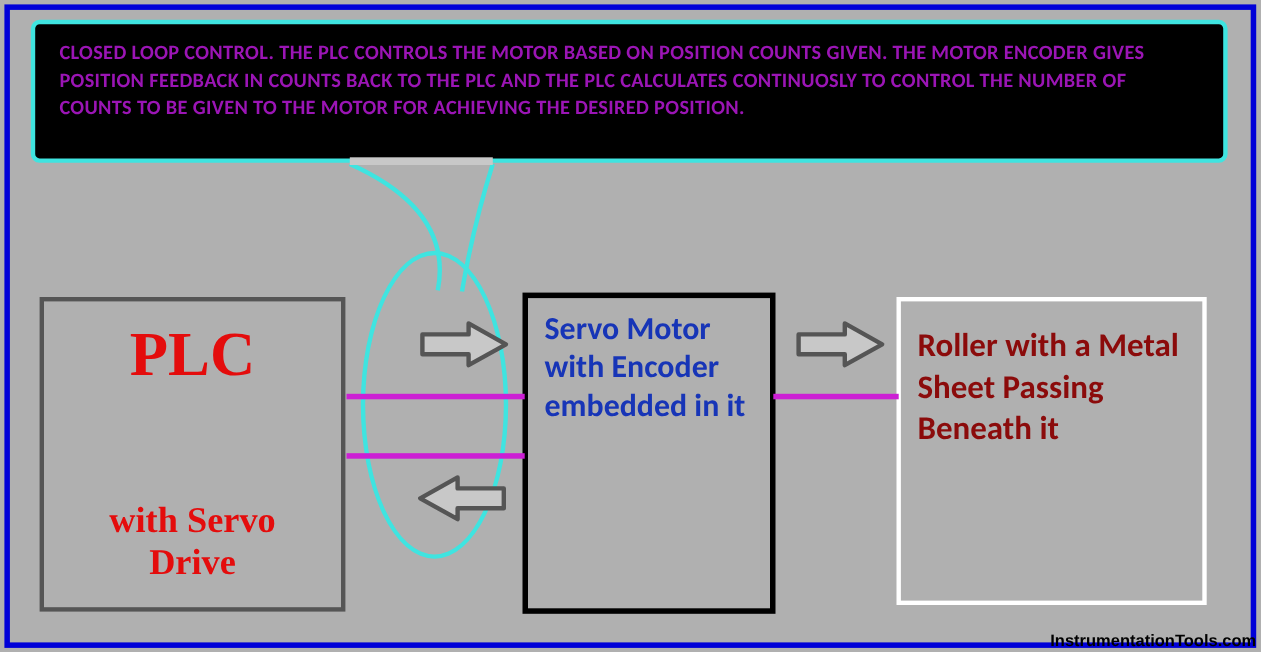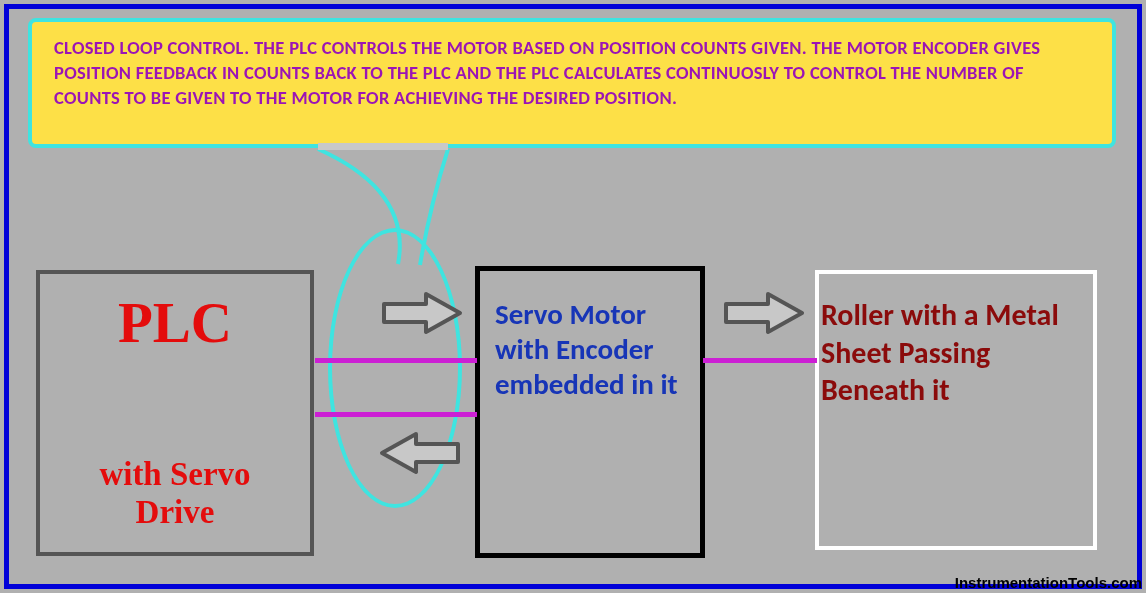--- a/index.html
+++ b/index.html
@@ -16,21 +16,21 @@
     left: 4px; top: 4px;
     width: 1138px; height: 585px;
     border: 5px solid #0000d8;
   }
   
   .callout {
     position: absolute;
     left: 28px; top: 18px;
     width: 1088px; height: 130px;
     border: 4px solid #3fe4e0;
-    background: #fde047;
+    background: #000000;
     border-radius: 8px;
     padding: 14px 22px 10px 22px;
     font-weight: 700;
     font-size: 18.5px;
     line-height: 1.35;
     letter-spacing: 0.3px;
     color: #9b15b5;
   }
   .callout-tail {
     position: absolute;
@@ -69,32 +69,32 @@
   }
   .box-plc .plc-title { color: #e40c0c; font-family: Georgia, 'Times New Roman', serif; font-weight: 700; font-size: 57px; line-height: 1; }
   .box-plc .plc-sub { color: #e40c0c; font-family: Georgia, 'Times New Roman', serif; font-weight: 700; font-size: 33px; line-height: 1.15; }
 
   .box-servo {
     left: 475px; top: 266px;
     width: 230px; height: 292px;
     border: 5px solid #000;
     align-items: flex-start;
     text-align: left;
-    padding: 26px 15px;
+    padding: 10px 15px;
     justify-content: flex-start;
   }
   .box-servo .servo-text { color: #1735b7; font-family: Calibri, Arial, sans-serif; font-weight: 700; font-size: 29px; line-height: 1.2; }
 
   .box-roller {
     left: 815px; top: 270px;
     width: 282px; height: 280px;
     border: 4px solid #fff;
     align-items: flex-end;
     text-align: left;
-    padding: 22px 2px;
+    padding: 22px 15px;
     justify-content: flex-start;
   }
   .box-roller .roller-text { color: #8b0b0b; font-family: Calibri, Arial, sans-serif; font-weight: 700; font-size: 30px; line-height: 1.25; }
 
   
   .arrow {
     position: absolute;
     width: 80px; height: 40px;
   }
   .arrow svg { width: 100%; height: 100%; display:block; }

